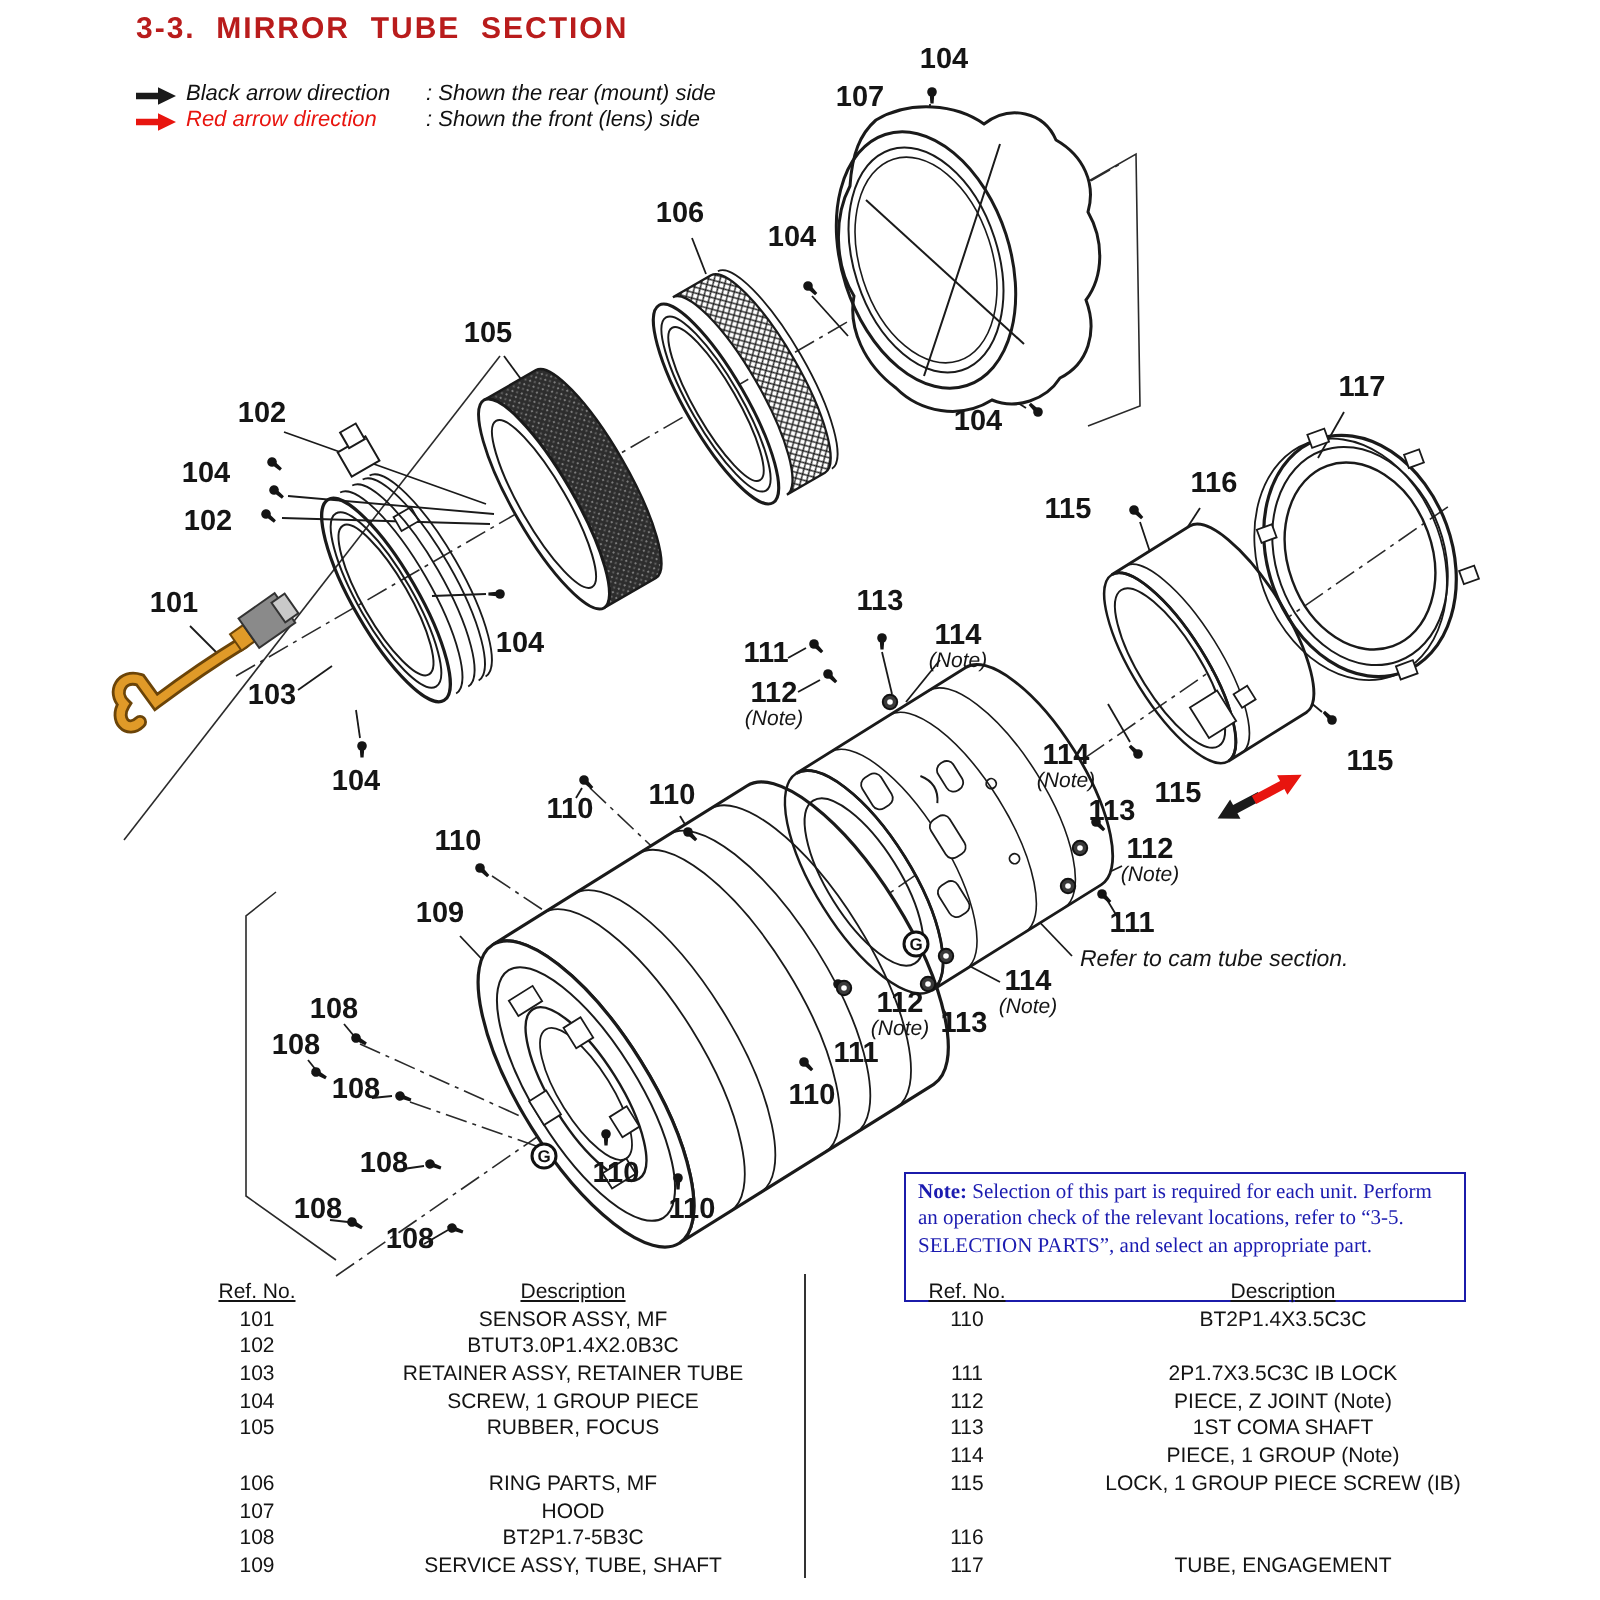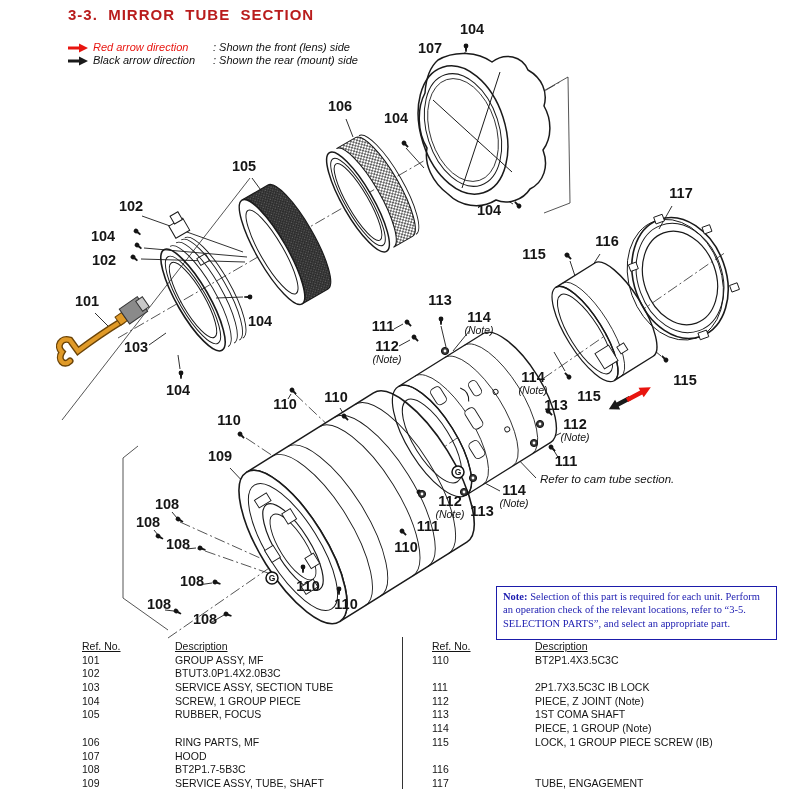--- a/index.html
+++ b/index.html
@@ -14,25 +14,25 @@
   .legend-label.red{color:#e8150f;}
   #diagram{position:absolute;left:0;top:0;width:800px;height:800px;}
   .axis{stroke:#2a2a2a;stroke-width:0.8;stroke-dasharray:11 3 2 3;fill:none;}
   .leader{stroke:#1a1a1a;stroke-width:0.9;fill:none;}
   .bound{stroke:#2a2a2a;stroke-width:0.8;fill:none;}
   .lbl{font-family:"Liberation Sans",sans-serif;font-size:14.5px;font-weight:bold;fill:#151515;}
   .lblnote{font-family:"Liberation Sans",sans-serif;font-size:10.5px;font-style:italic;fill:#151515;font-weight:normal;}
   .refer{font-family:"Liberation Sans",sans-serif;font-size:11.5px;font-style:italic;fill:#151515;}
   .gtxt{font-family:"Liberation Sans",sans-serif;font-size:8.5px;font-weight:bold;fill:#111;}
   .note-box{position:absolute;left:452px;top:586px;width:281px;min-height:40px;
-            border:1.5px solid #1b1baa;padding:3px 6px 9px 6px;box-sizing:border-box;
-            font-family:"Liberation Serif",serif;font-size:10.5px;line-height:1.28;color:#1b1bb0;margin-left:44px;}
+            border:1.5px solid #1b1baa;padding:3px 6px 20px 6px;box-sizing:border-box;
+            font-family:"Liberation Serif",serif;font-size:10.5px;line-height:1.28;color:#1b1bb0;}
   .note-label{font-weight:bold;}
   .tables{position:absolute;left:0;top:640px;width:800px;font-size:10.5px;line-height:13.7px;color:#141414;}
-  .ptable{position:absolute;top:0;}
+  .ptable{position:absolute;top:0;text-align:center;}
   .ptable.left{left:68px;width:330px;}
   .ptable.right{left:418px;width:330px;}
   .tdivider{position:absolute;left:402px;top:-3px;width:1px;height:152px;background:#333;}
   .trow{display:flex;height:13.7px;}
   .trow .ref{flex:0 0 auto;padding-left:14px;width:93px;}
   .ptable.right .trow .ref{width:103px;}
   .trow .desc{flex:1;}
   .thead .ref-h,.thead .desc-h{text-decoration:underline;}
 </style>
 </head>
@@ -414,58 +414,58 @@
         </g>
         <text x="540" y="483" class="refer">Refer to cam tube section.</text>
       </g>
   </svg>
 
   <div class="title">3-3.  MIRROR  TUBE  SECTION</div>
 
   <div class="legend">
     <div class="legend-row">
       <svg class="legend-arrow" viewBox="0 0 21 10">
+        <path d="M0,3.4 H11 V0.6 L20,5 L11,9.4 V6.6 H0 Z" fill="#1a1a1a"></path>
+      </svg>
+      <span class="legend-label">Black arrow direction</span>
+      <span>: Shown the rear (mount) side</span>
+    </div>
+    <div class="legend-row">
+      <svg class="legend-arrow" viewBox="0 0 21 10">
         <path d="M0,3.4 H11 V0.6 L20,5 L11,9.4 V6.6 H0 Z" fill="#e8150f"></path>
       </svg>
       <span class="legend-label red">Red arrow direction</span>
       <span>: Shown the front (lens) side</span>
-    </div>
-    <div class="legend-row">
-      <svg class="legend-arrow" viewBox="0 0 21 10">
-        <path d="M0,3.4 H11 V0.6 L20,5 L11,9.4 V6.6 H0 Z" fill="#1a1a1a"></path>
-      </svg>
-      <span class="legend-label">Black arrow direction</span>
-      <span>: Shown the rear (mount) side</span>
     </div>
   </div>
 
   <div class="note-box">
     <span class="note-label">Note:</span>
     <span>Selection of this part is required for each unit. Perform an operation check of the relevant locations, refer to “3-5. SELECTION PARTS”, and select an appropriate part.</span>
   </div>
 
   <div class="tables">
     <div class="tdivider"></div>
     <div class="ptable left">
       <div class="trow thead">
         <span class="ref"><span class="ref-h">Ref. No.</span></span>
         <span class="desc"><span class="desc-h">Description</span></span>
       </div>
       <div class="tbody">
           <div class="trow">
             <span class="ref">101</span>
-            <span class="desc">GROUP ASSY, MF</span>
+            <span class="desc">SENSOR ASSY, MF</span>
           </div>
           <div class="trow">
             <span class="ref">102</span>
             <span class="desc">BTUT3.0P1.4X2.0B3C</span>
           </div>
           <div class="trow">
             <span class="ref">103</span>
-            <span class="desc">SERVICE ASSY, SECTION TUBE</span>
+            <span class="desc">RETAINER ASSY, RETAINER TUBE</span>
           </div>
           <div class="trow">
             <span class="ref">104</span>
             <span class="desc">SCREW, 1 GROUP PIECE</span>
           </div>
           <div class="trow">
             <span class="ref">105</span>
             <span class="desc">RUBBER, FOCUS</span>
           </div>
           <div class="trow">

